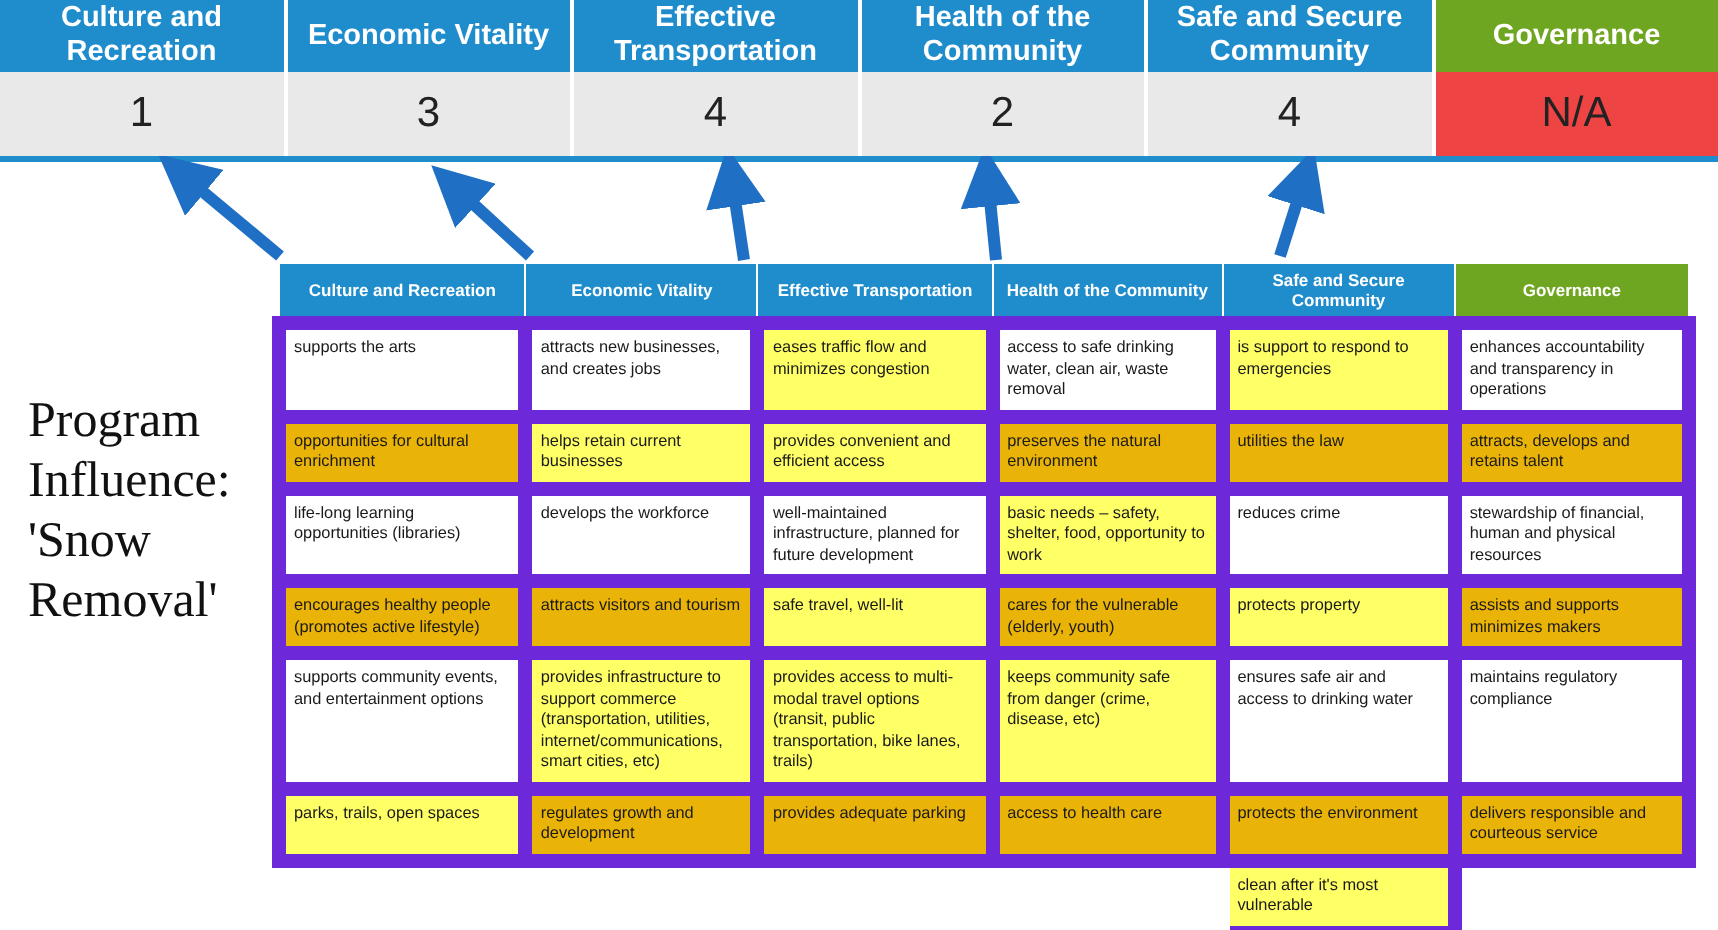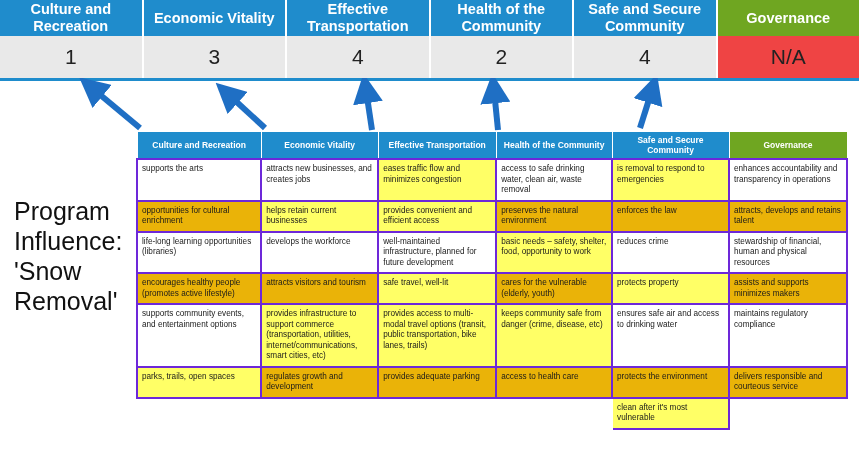--- a/index.html
+++ b/index.html
@@ -89,20 +89,21 @@
   
   #caption {
     position: absolute;
     left: 14px;
     top: 196px;
     width: 118px;
     font-size: 25px;
     color: #111111;
     line-height: 1.2;
     text-align: left;
+    font-family: Liberation Serif, serif;
   }
 
   
   #matrix {
     position: absolute;
     left: 136px;
     top: 131px;
     width: 712px;
     border-collapse: collapse;
     table-layout: fixed;
@@ -119,21 +120,21 @@
     height: 20px;
   }
   #matrix th.blue { background: #1f8ccc; }
   #matrix th.green { background: #6fa621; }
   #matrix td {
     font-size: 8.2px;
     color: #1a1a1a;
     vertical-align: top;
     padding: 4px 4px;
     line-height: 1.28;
-    border: 2px solid #6d28d9;
+    border: 7px solid #6d28d9;
     background: #ffffff;
   }
   #matrix tr.shade td { background: #eab308; }
   #matrix td.hl { background: #ffff66 !important; margin-top: 31px; }
   #matrix td.empty { background: #ffffff !important; }
   #matrix td.blank { background: #ffffff !important; border-color: #ffffff; }
 </style>
 </head>
 <body>
 
@@ -194,29 +195,29 @@
       <th class="blue">Safe and Secure Community</th>
       <th class="green">Governance</th>
     </tr>
   </thead>
   <tbody id="matrix-body">
       <tr>
         <td>supports the arts</td>
         <td>attracts new businesses, and creates jobs</td>
         <td class="hl">eases traffic flow and minimizes congestion</td>
         <td>access to safe drinking water, clean air, waste removal</td>
-        <td class="hl">is removal to respond to emergencies</td>
+        <td class="hl">is support to respond to emergencies</td>
         <td>enhances accountability and transparency in operations</td>
       </tr>
       <tr class="shade">
         <td>opportunities for cultural enrichment</td>
         <td class="hl">helps retain current businesses</td>
         <td class="hl">provides convenient and efficient access</td>
         <td>preserves the natural environment</td>
-        <td>enforces the law</td>
+        <td>utilities the law</td>
         <td>attracts, develops and retains talent</td>
       </tr>
       <tr>
         <td>life-long learning opportunities (libraries)</td>
         <td>develops the workforce</td>
         <td>well-maintained infrastructure, planned for future development</td>
         <td class="hl">basic needs – safety, shelter, food, opportunity to work</td>
         <td>reduces crime</td>
         <td>stewardship of financial, human and physical resources</td>
       </tr>

